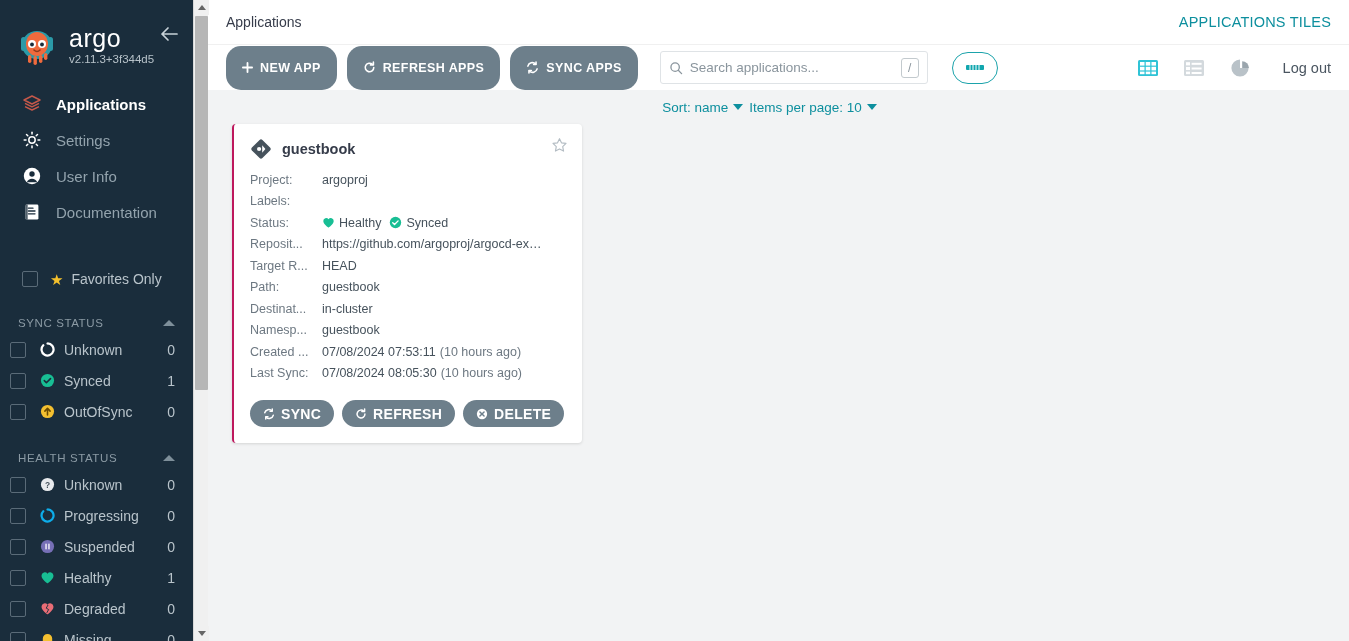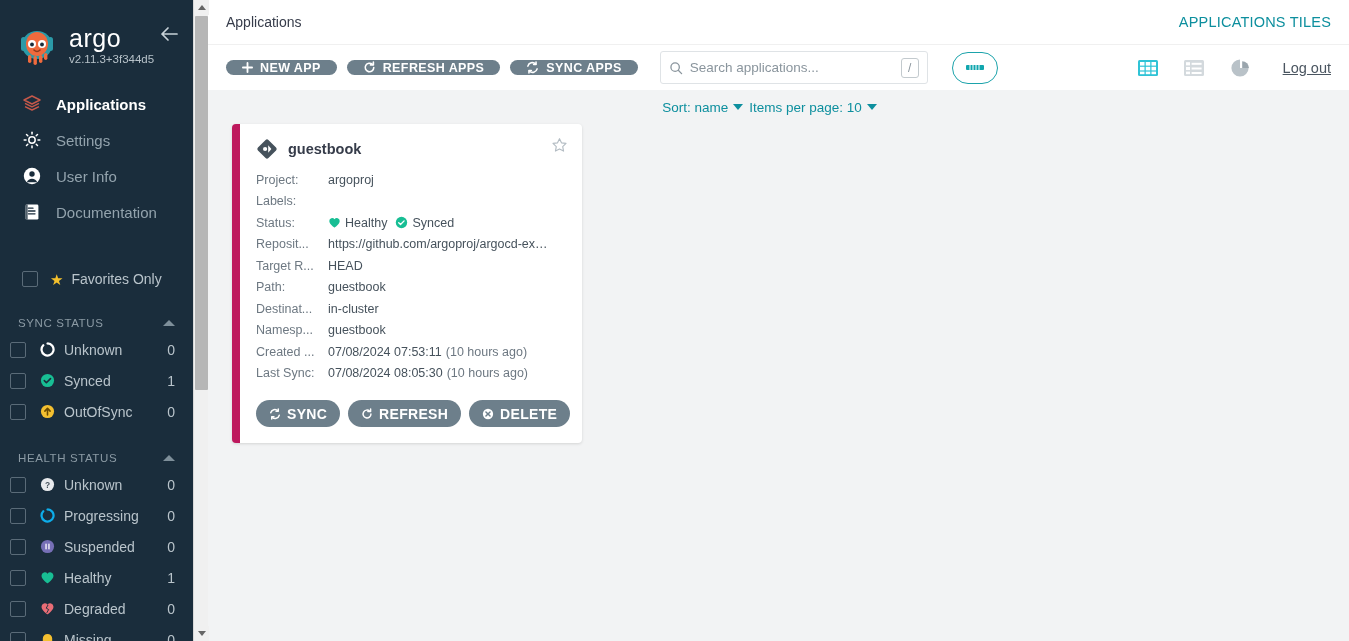--- a/index.html
+++ b/index.html
@@ -105,21 +105,21 @@
   }
   .page-title { color: #363c4a; font-size: 14px; }
   .tiles-label { color: #0d8f9e; font-size: 14.5px; letter-spacing: .2px; cursor: pointer; margin-left: 37px; }
 
   .toolbar {
     height: 46px; background: #fff; border-top: 1px solid #f0f0f0;
     display: flex; align-items: center; padding: 0 18px 0 18px; gap: 10px;
   }
   .pill {
     display: inline-flex; align-items: center; gap: 7px;
-    height: 15px; padding: 0 16px; border-radius: 15px;
+    height: 44px; padding: 0 16px; border-radius: 15px;
     background: #6d7f8b; color: #fff; font-size: 12.5px; font-weight: bold;
     letter-spacing: .4px; cursor: pointer; border: none; white-space: nowrap;
   }
   .search-wrap {
     margin-left: 12px; position: relative;
     width: 268px; height: 33px; background: #fff;
     border: 1px solid #dfe3e6; border-radius: 3px;
     display: flex; align-items: center; padding: 0 8px;
   }
   .search-input {
@@ -134,35 +134,35 @@
     color: #8a959d; font-size: 12px;
   }
   .filter-toggle {
     margin-left: 14px; width: 46px; height: 32px;
     border: 1.5px solid #1ba3ab; border-radius: 16px;
     display: flex; align-items: center; justify-content: center; cursor: pointer;
     background: #fff;
   }
   .spacer { flex: 1; }
   .view-ico { width: 22px; height: 22px; cursor: pointer; margin-left: 14px; }
-  .logout { color: #4a5560; font-size: 14.5px; margin-left: 22px; cursor: pointer; text-decoration: underline; }
+  .logout { color: #4a5560; font-size: 14.5px; margin-left: 22px; cursor: pointer; }
 
   .sortbar {
     height: 34px; display: flex; align-items: center; justify-content: center;
     padding-right: 18px; gap: 6px;
   }
   .sort-link { color: #0d8f9e; font-size: 13.5px; cursor: pointer; display: inline-flex; align-items: center; gap: 5px; }
   .caret-dn-t { width:0;height:0;border-left:5px solid transparent;border-right:5px solid transparent;border-top:6px solid #0d8f9e; }
 
   .content { flex: 1; padding: 0 0 0 24px; }
 
   
   .card {
     width: 350px; background: #fff;
-    border-left: 8px solid #be185d;
+    border-left: 2px solid #be185d;
     border-radius: 4px 4px 4px 4px;
     box-shadow: 0 1px 3px rgba(0,0,0,.13);
     padding: 14px 16px 16px 16px;
     position: relative;
   }
   .card-head { display: flex; align-items: center; margin-bottom: 9px; }
   .app-ico { width: 22px; height: 22px; flex: 0 0 22px; }
   .card-title { margin-left: 10px; font-size: 14.5px; font-weight: bold; color: #363c4a; }
   .fav-btn { position: absolute; right: 14px; top: 13px; cursor: pointer; }
 

